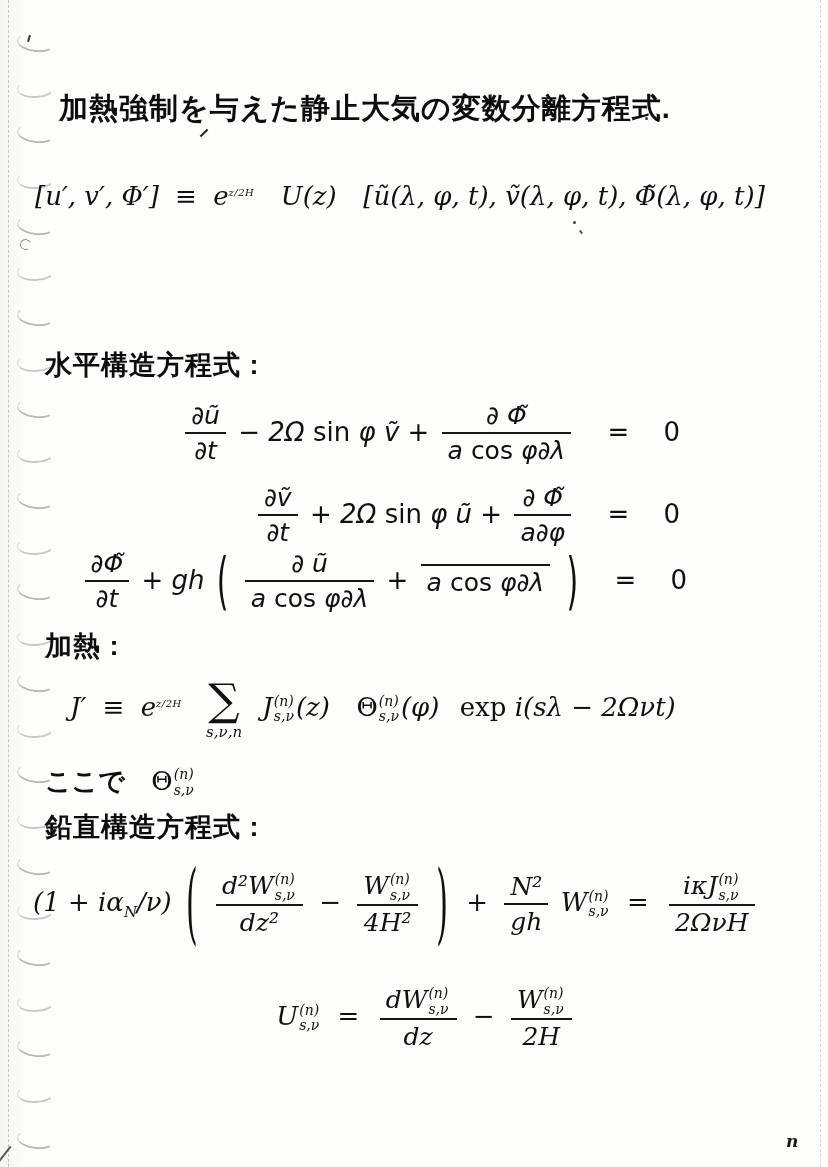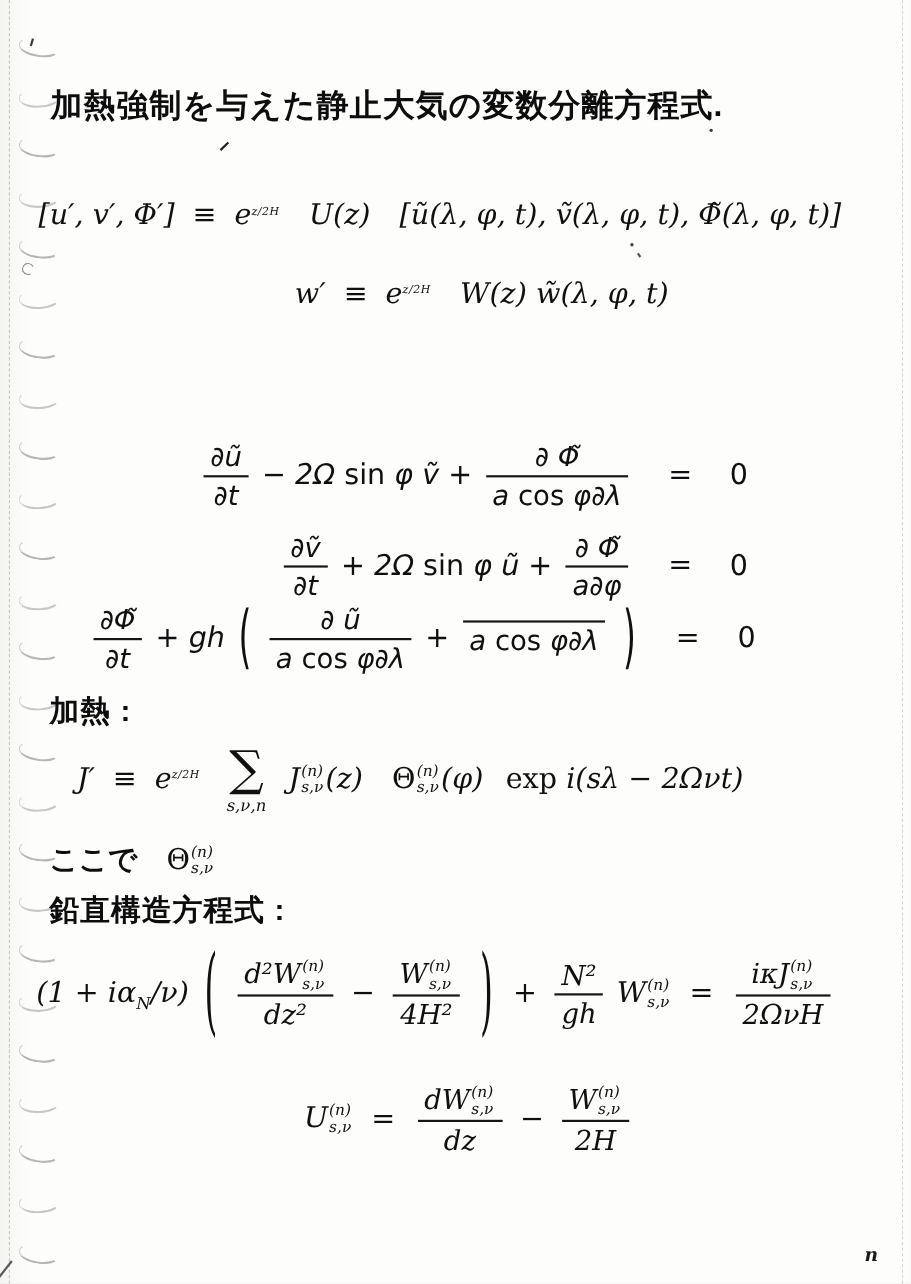--- a/index.html
+++ b/index.html
@@ -19,21 +19,21 @@
     border:2px solid transparent;
     border-bottom:2px solid #ababab; border-left:1px solid #c9c9c7;
     border-radius:50%; transform:rotate(7deg); opacity:.85;
   }
   .ring.alt { transform:rotate(-3deg); opacity:.65; }
   
   .jp {
     font-family:"Liberation Sans","DejaVu Sans",sans-serif;
     font-weight:bold; font-style:normal; color:#0d0d0d;
   }
-  .title { position:absolute; left:42px; top:72px; font-size:29px; letter-spacing:1px; margin:4px; }
+  .title { position:absolute; left:42px; top:72px; font-size:29px; letter-spacing:1px; margin:17px; }
   .heading { position:absolute; font-size:27px; letter-spacing:1px; }
   .hd-horizontal { left:45px; top:347px; }
   .hd-heating    { left:45px; top:628px; }
   .hd-vertical   { left:45px; top:809px;text-align:center; }
   
   .mathline {
     position:absolute; white-space:nowrap; font-style:italic;
     font-size:26px; color:#101010; line-height:1.25;
   }
   .sansmath { font-family:"DejaVu Sans", sans-serif; }
@@ -138,28 +138,22 @@
   <div class="mathline eq-uv">
     <span>[u′, v′, Φ′]</span>
     <span class="rm" style="margin:0 8px;">≡</span>
     <span>e</span><sup class="e">z/2H</sup>
     <span class="sp"></span>
     <span class="cal">U</span><span>(z)</span>
     <span class="sp"></span>
     <span>[ũ(λ, φ, t), ṽ(λ, φ, t), Φ̃(λ, φ, t)]</span>
   </div>
 
-  <div class="mathline eq-w">
-    <span>w′</span>
-    <span class="rm" style="margin:0 8px;">≡</span>
-    <span>e</span><sup class="e">z/2H</sup>
-    <span class="sp"></span>
-    <span class="cal">W</span><span>(z) w̃(λ, φ, t)</span>
-  </div>
-
+
+  <div class="jp heading hd-horizontal">水平構造方程式 :</div>
 
   <div class="mathline sansmath eq-h1">
     <span class="frac"><span class="num">∂ũ</span><span class="den">∂t</span></span>
     <span>− 2Ω</span>
     <span class="rm">sin</span>
     <span>φ ṽ +</span>
     <span class="frac"><span class="num">∂ Φ̃</span><span class="den"><span>a</span> <span class="rm">cos</span> <span>φ∂λ</span></span></span>
     <span class="rm eqcol">=</span>
     <span class="rm">0</span>
   </div>

